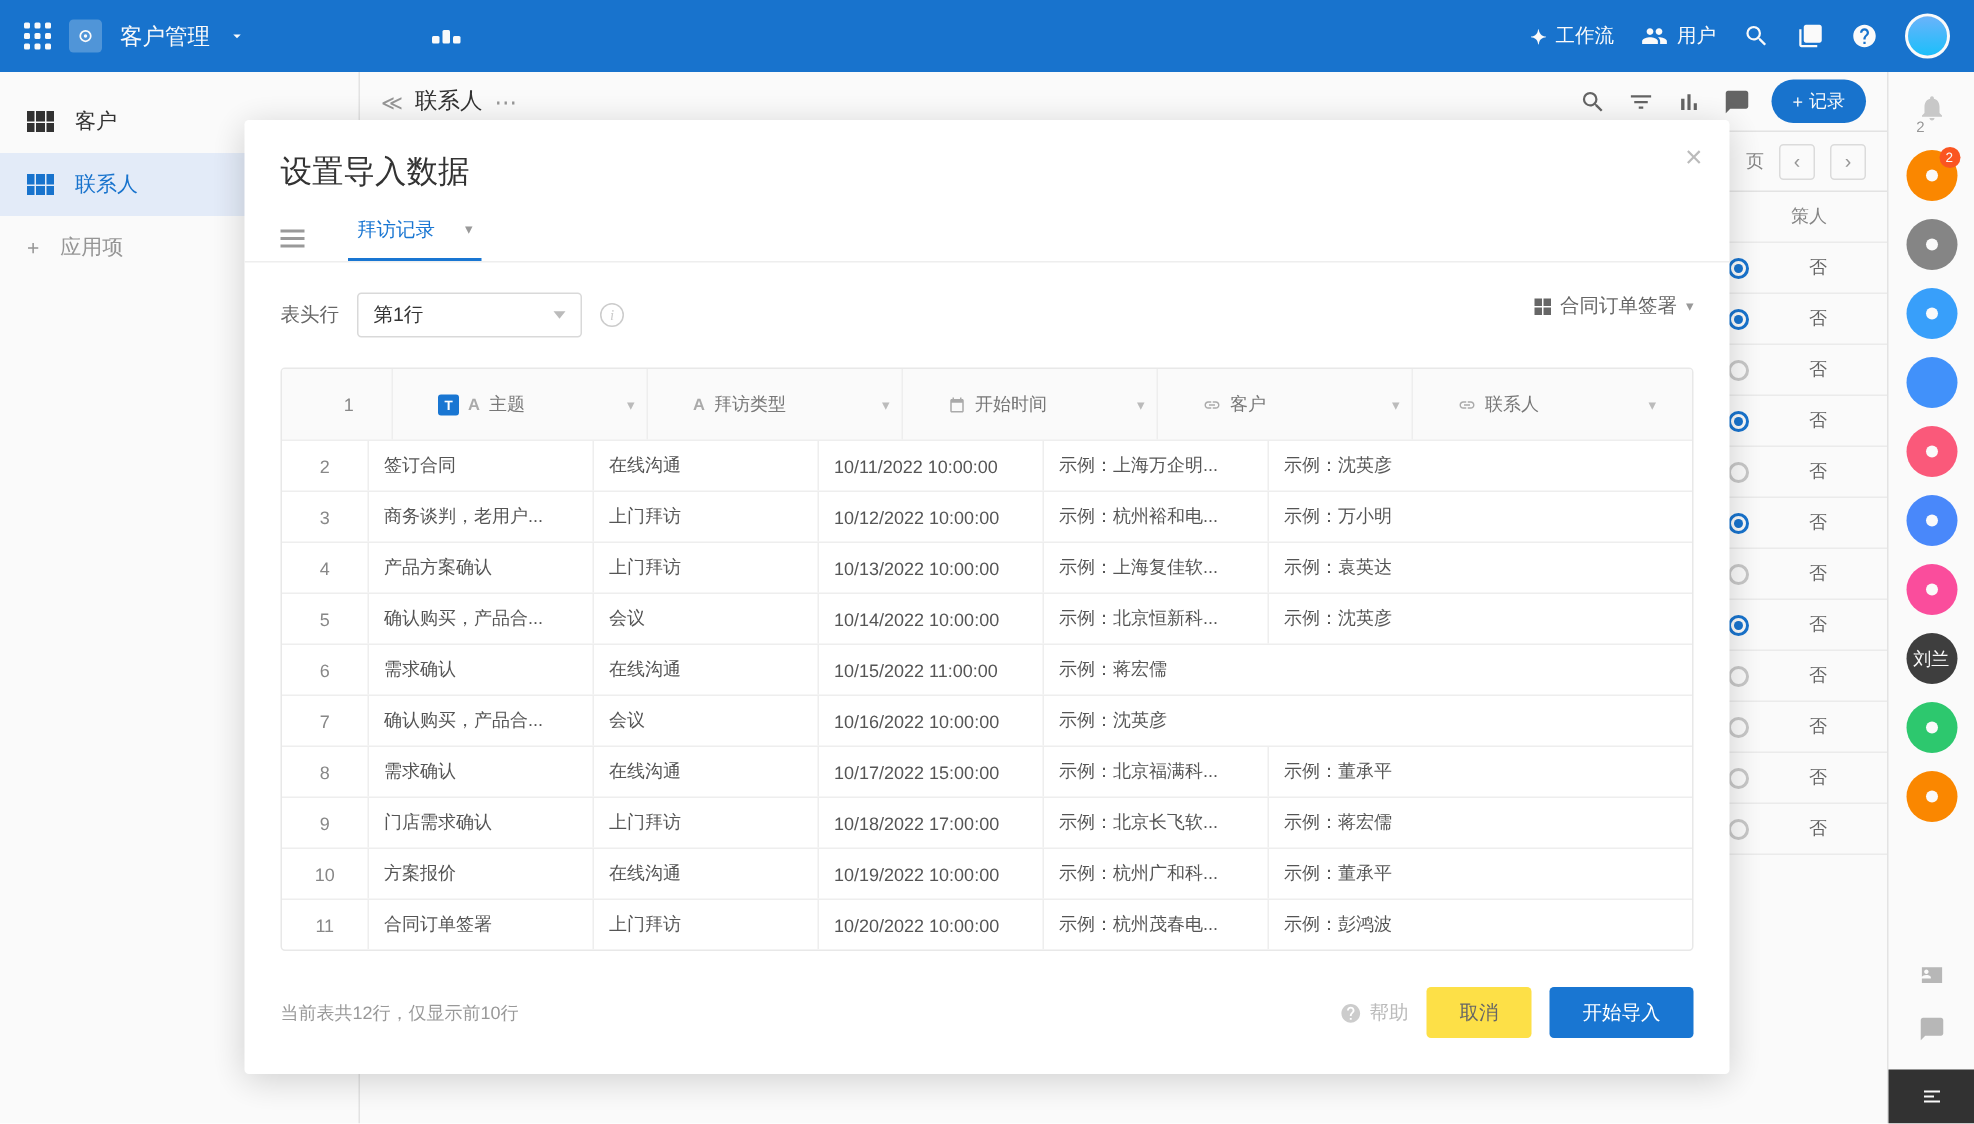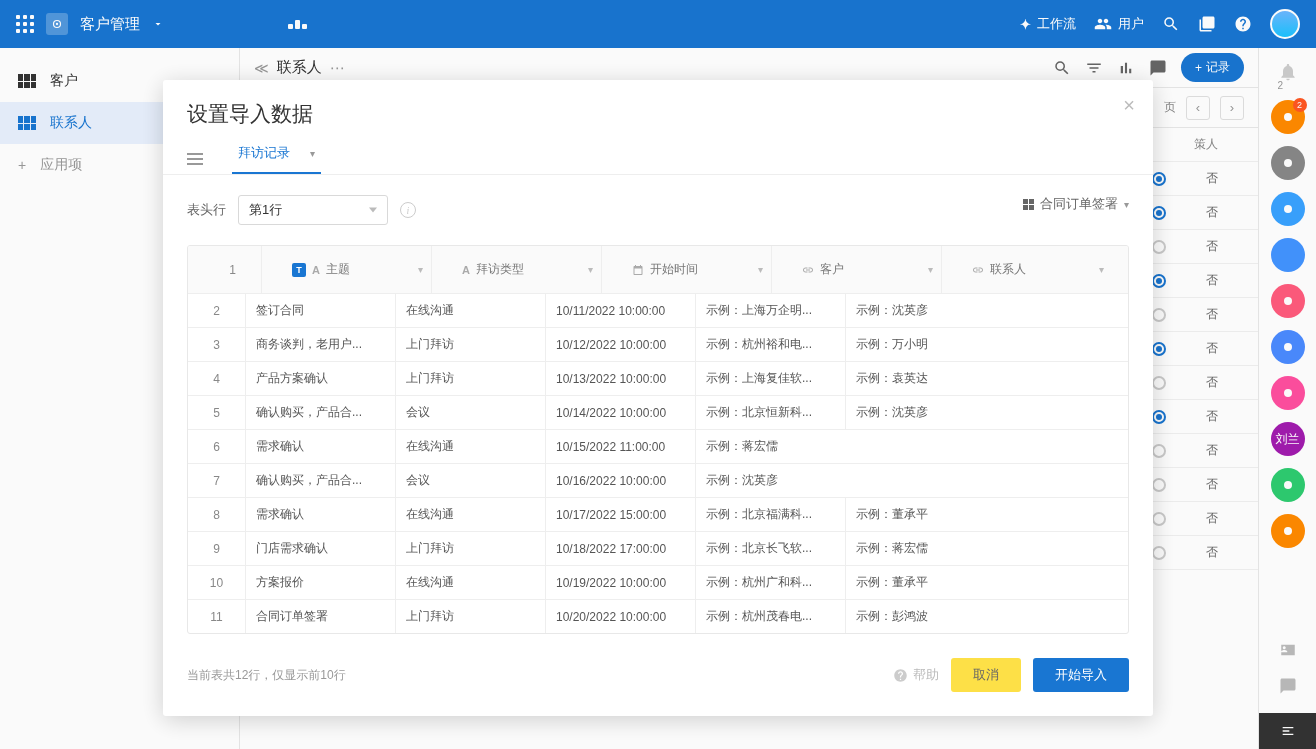--- a/index.html
+++ b/index.html
@@ -321,21 +321,21 @@
         <div class="rr-dot" style="background: rgb(75, 139, 255); margin-bottom: 12px;">
           <svg width="16" height="16" viewBox="0 0 24 24" fill="#fff">
             <circle cx="12" cy="12" r="6"></circle>
           </svg>
         </div>
         <div class="rr-dot" style="background: rgb(255, 79, 160); margin-bottom: 12px;">
           <svg width="16" height="16" viewBox="0 0 24 24" fill="#fff">
             <circle cx="12" cy="12" r="6"></circle>
           </svg>
         </div>
-        <div class="rr-dot" style="background: #a21caf; margin-bottom: 12px;">
+        <div class="rr-dot" style="background: #404040; margin-bottom: 12px;">
           <span>刘兰</span>
         </div>
         <div class="rr-dot" style="background: rgb(46, 204, 113); margin-bottom: 12px;">
           <svg width="16" height="16" viewBox="0 0 24 24" fill="#fff">
             <circle cx="12" cy="12" r="6"></circle>
           </svg>
         </div>
         <div class="rr-dot" style="background: rgb(255, 138, 0); margin-bottom: 12px;">
           <svg width="16" height="16" viewBox="0 0 24 24" fill="#fff">
             <circle cx="12" cy="12" r="6"></circle>

